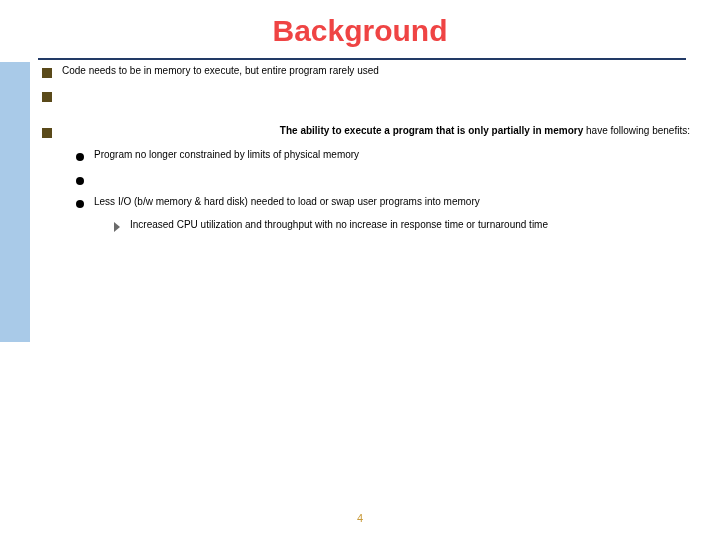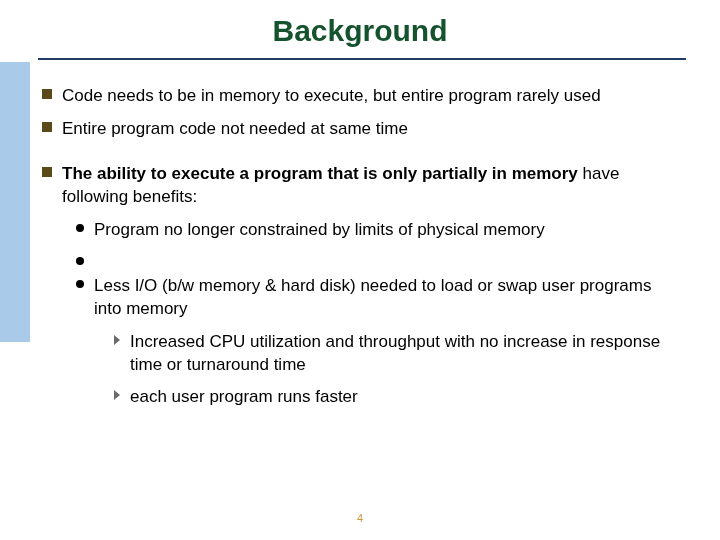--- a/index.html
+++ b/index.html
@@ -35,44 +35,44 @@
     background: #ffffff;
   }
   .title {
     position: absolute;
     top: 14px;
     left: 0;
     width: 720px;
     text-align: center;
     font-size: 30px;
     font-weight: bold;
-    color: #14532d;
+    color: #ef4444;
   }
   .title-rule {
     position: absolute;
     top: 58px;
     left: 38px;
     width: 648px;
     height: 0;
     border-top: 2px solid #223a66;
   }
   .content {
     position: absolute;
-    top: 85px;
+    top: 64px;
     left: 42px;
     width: 648px;
-    font-size: 17px;
+    font-size: 10px;
     line-height: 1.35;
   }
   .row {
     display: flex;
     align-items: flex-start;
     margin-bottom: 10px;
   }
-  .row.gap-before { margin-top: 22px; }
+  .row.gap-before { margin-top: 22px; justify-content: space-between; }
   .marker {
     flex: 0 0 auto;
     margin-right: 10px;
   }
   .marker.square {
     width: 10px;
     height: 10px;
     background: #5a4a1a;
     margin-top: 4px;
   }
@@ -117,21 +117,20 @@
 
   <div class="content">
 
     <div class="row">
       <div class="marker square"></div>
       <div>Code needs to be in memory to execute, but entire program rarely used</div>
     </div>
 
     <div class="row">
       <div class="marker square"></div>
-      <div>Entire program code not needed at same time</div>
     </div>
 
     <div class="row gap-before">
       <div class="marker square"></div>
       <div>
         <span class="bold">The ability to execute a program that is only partially in memory </span><span>have following benefits:</span>
       </div>
     </div>
 
     <div class="row sub1">
@@ -146,22 +145,18 @@
     <div class="row sub1">
       <div class="marker dot"></div>
       <div>Less I/O  (b/w memory &amp; hard disk) needed to load or swap user programs into memory</div>
     </div>
 
     <div class="row sub2">
       <div class="marker tri"></div>
       <div>Increased CPU utilization and throughput with no increase in response time or turnaround time</div>
     </div>
 
-    <div class="row sub2">
-      <div class="marker tri"></div>
-      <div> each user program runs faster</div>
-    </div>
 
   </div>
 
   <div class="pagenum">4</div>
 
 </div>
 
 </body></html>

